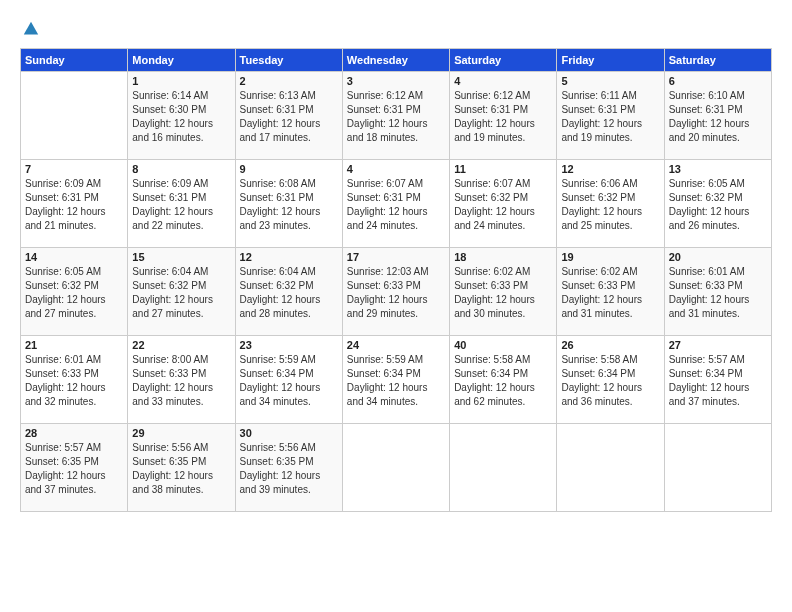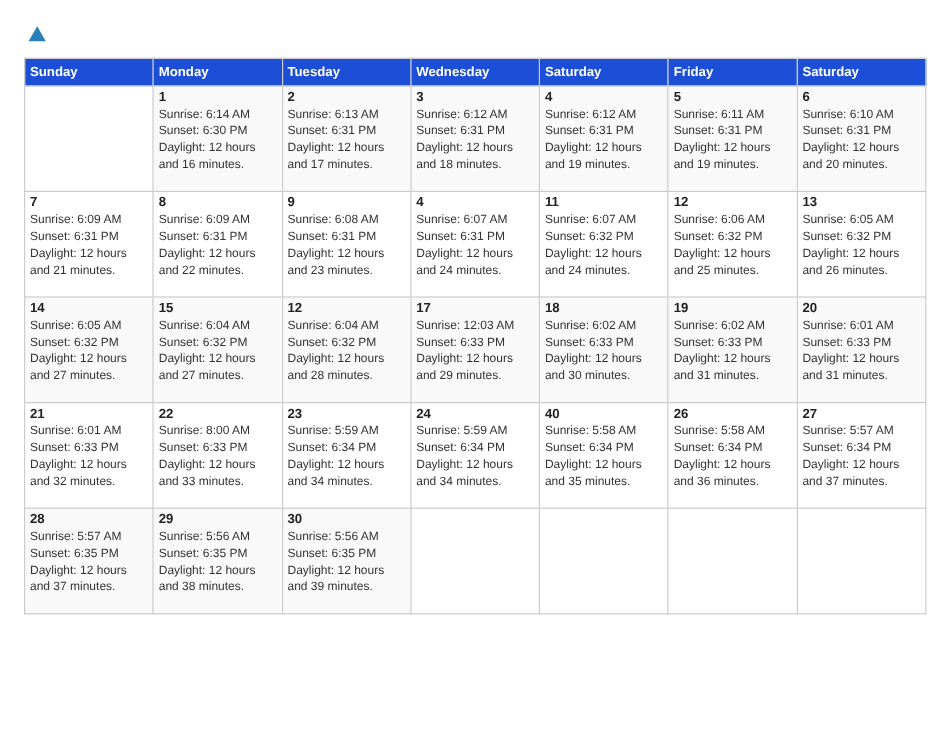--- a/index.html
+++ b/index.html
@@ -228,21 +228,21 @@
           <td>
             <div class="day-num">23</div>
             <div class="day-info"><span>Sunrise: 5:59 AM</span><br><span>Sunset: 6:34 PM</span><br><span>Daylight: 12 hours</span><br><span>and 34 minutes.</span></div>
           </td>
           <td>
             <div class="day-num">24</div>
             <div class="day-info"><span>Sunrise: 5:59 AM</span><br><span>Sunset: 6:34 PM</span><br><span>Daylight: 12 hours</span><br><span>and 34 minutes.</span></div>
           </td>
           <td>
             <div class="day-num">40</div>
-            <div class="day-info"><span>Sunrise: 5:58 AM</span><br><span>Sunset: 6:34 PM</span><br><span>Daylight: 12 hours</span><br><span>and 35 minutes.</span></div>
+            <div class="day-info"><span>Sunrise: 5:58 AM</span><br><span>Sunset: 6:34 PM</span><br><span>Daylight: 12 hours</span><br><span>and 62 minutes.</span></div>
           </td>
           <td>
             <div class="day-num">26</div>
             <div class="day-info"><span>Sunrise: 5:58 AM</span><br><span>Sunset: 6:34 PM</span><br><span>Daylight: 12 hours</span><br><span>and 36 minutes.</span></div>
           </td>
           <td>
             <div class="day-num">27</div>
             <div class="day-info"><span>Sunrise: 5:57 AM</span><br><span>Sunset: 6:34 PM</span><br><span>Daylight: 12 hours</span><br><span>and 37 minutes.</span></div>
           </td>
         </tr>

